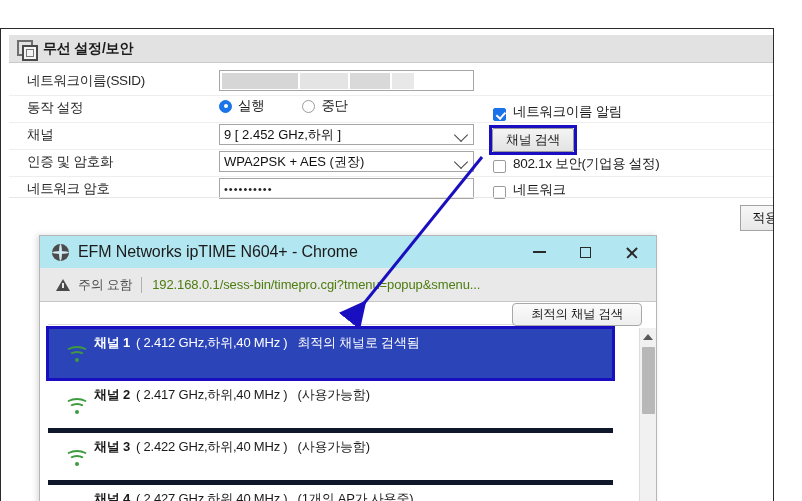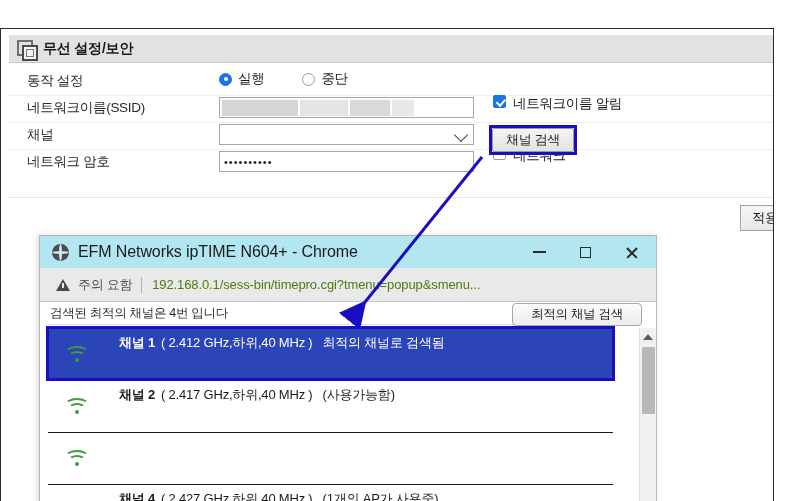--- a/index.html
+++ b/index.html
@@ -43,21 +43,21 @@
   .redact b{position:absolute;top:0;height:16px;display:block;}
   .pw-dots{letter-spacing:1px;font-size:11px;color:#222;line-height:21px;}
 
   .selfield{
     width:255px;height:21px;border:1px solid #a6a6a6;background:#fff;box-sizing:border-box;
     font-size:13px;color:#101010;padding:0 4px;line-height:20px;position:relative;
   }
   .selfield .chev{position:absolute;right:7px;top:5px;width:9px;height:9px;border-right:1.6px solid #454545;border-bottom:1.6px solid #454545;transform:rotate(45deg);}
 
   .rightcol{position:absolute;left:492px;top:40px;width:300px;}
-  .rcrow{height:26px;display:flex;align-items:flex-start;font-size:13.5px;color:#1b1b1b;letter-spacing:-0.3px;}
+  .rcrow{height:26px;display:flex;align-items:flex-end;font-size:13.5px;color:#1b1b1b;letter-spacing:-0.3px;}
   .cbox{width:13px;height:13px;border:1px solid #9b9b9b;background:#fff;box-sizing:border-box;display:inline-block;margin-right:7px;position:relative;flex:0 0 auto;border-radius:2px;}
   .cbox.on{background:#1a73e8;border-color:#1a73e8;}
   .cbox.on::after{content:"";position:absolute;left:4px;top:1px;width:3.5px;height:7px;border-right:2px solid #fff;border-bottom:2px solid #fff;transform:rotate(42deg);}
 
   .scan-wrap{position:absolute;left:488px;top:96px;width:88px;height:30px;border:3px solid #1a0fc0;box-sizing:border-box;}
   .scan-btn{
     position:absolute;left:491px;top:99px;width:82px;height:24px;
     background:linear-gradient(#f4f4f4,#e3e3e3);border:1px solid #9a9a9a;border-radius:2px;
     font-size:13px;color:#1a1a1a;display:flex;align-items:center;justify-content:center;letter-spacing:-0.3px;box-sizing:border-box;
   }
@@ -103,28 +103,28 @@
   .chrome-body{position:relative;background:#fff;height:228px;overflow:hidden;}
   .cb-note{position:absolute;left:10px;top:3px;font-size:12.5px;color:#2a2a2a;letter-spacing:-0.3px;white-space:nowrap;}
   .cb-line{position:absolute;left:8px;top:22px;width:565px;height:1px;background:#dedede;}
   .best-btn{
     position:absolute;left:472px;top:1px;width:130px;height:23px;
     background:linear-gradient(#fbfbfb,#eeeeee);border:1px solid #a8a8a8;border-radius:4px;
     font-size:12.5px;color:#141414;display:flex;align-items:center;justify-content:center;letter-spacing:-0.3px;box-sizing:border-box;
   }
 
   .chan-list{position:absolute;left:8px;top:26px;width:565px;height:200px;overflow:hidden;background:#fff;border-top:1px solid #e2e2e2;}
-  .chan-row{position:relative;height:52px;border-bottom:1px solid #0f172a;box-sizing:border-box;}
+  .chan-row{position:relative;height:52px;border-bottom:5px solid #0f172a;box-sizing:border-box;}
   .chan-row.sel{background:#2b44b8;border-bottom:none;}
   .wifi{position:absolute;left:16px;top:17px;width:26px;height:20px;}
   .wifi i{position:absolute;display:block;border:2.6px solid #3e9b3e;border-bottom-color:transparent;border-left-color:transparent;border-right-color:transparent;border-radius:50% 50% 0 0;left:50%;transform:translateX(-50%);}
   .wifi i.a1{width:21px;height:11px;top:0;}
   .wifi i.a2{width:13px;height:7px;top:5px;}
   .wifi i.dot{width:4px;height:4px;border-radius:50%;background:#3e9b3e;border:none;top:12px;}
-  .chan-text{position:absolute;left:71px;top:5px;font-size:13px;color:#1a1a1a;white-space:nowrap;letter-spacing:-0.2px;}
+  .chan-text{position:absolute;left:46px;top:5px;font-size:13px;color:#1a1a1a;white-space:nowrap;letter-spacing:-0.2px;}
   .chan-row.sel .chan-text{color:#ffffff;}
   .chan-name{font-weight:bold;}
   .chan-freq{font-weight:normal;margin-left:6px;}
   .chan-status{margin-left:10px;}
 
   .sel-outline{position:absolute;left:6px;top:24px;width:569px;height:55px;border:3px solid #1a0fc0;box-sizing:border-box;pointer-events:none;}
 
   .vscroll{position:absolute;right:0;top:26px;width:17px;height:200px;background:#f1f1f1;border-left:1px solid #dcdcdc;box-sizing:border-box;}
   .vs-up{position:absolute;left:0;top:0;width:16px;height:17px;display:flex;align-items:center;justify-content:center;}
   .vs-up span{width:0;height:0;border-left:5px solid transparent;border-right:5px solid transparent;border-bottom:6px solid #5a5a5a;}
@@ -142,73 +142,87 @@
     <span class="hdr-icon">
       <span class="sq1"></span>
         <span class="sq2"></span>
     </span>
     <span class="panel-title">무선 설정/보안</span>
   </div>
 
   <div class="form-area">
 
     <div class="frow">
-      <span class="flabel">동작 설정</span>
-      <div class="fctl">
-        <div class="radio-group">
-          <span class="radio on"></span>
-          <span class="radio-lbl">실행</span>
-          <span class="radio"></span>
-          <span class="radio-lbl">중단</span>
-        </div>
-      </div>
-    </div>
-
-    <div class="frow">
       <span class="flabel">네트워크이름(SSID)</span>
       <div class="fctl">
         <div class="txtfield">
           <span class="redact">
             <b style="left:0;width:76px;background:#d6d6d6;"></b>
             <b style="left:78px;width:48px;background:#e4e4e4;"></b>
             <b style="left:128px;width:40px;background:#d9d9d9;"></b>
             <b style="left:170px;width:22px;background:#e8e8e8;"></b>
           </span>
         </div>
       </div>
     </div>
 
     <div class="frow">
+      <span class="flabel">동작 설정</span>
+      <div class="fctl">
+        <div class="radio-group">
+          <span class="radio on"></span>
+          <span class="radio-lbl">실행</span>
+          <span class="radio"></span>
+          <span class="radio-lbl">중단</span>
+        </div>
+      </div>
+    </div>
+
+    <div class="frow">
       <span class="flabel">채널</span>
       <div class="fctl">
         <div class="selfield">
+          <span>9 [ 2.452 GHz,하위 ]</span>
           <span class="chev"></span>
         </div>
       </div>
     </div>
 
+    <div class="frow">
+      <span class="flabel">인증 및 암호화</span>
+      <div class="fctl">
+        <div class="selfield">
+          <span>WPA2PSK + AES (권장)</span>
+          <span class="chev"></span>
+        </div>
+      </div>
+    </div>
 
     <div class="frow">
       <span class="flabel">네트워크 암호</span>
       <div class="fctl">
         <div class="txtfield">
           <span class="pw-dots">••••••••••</span>
         </div>
       </div>
     </div>
 
   </div>
 
   <div class="rightcol">
     <div class="rcrow" style="height:26px;"></div>
     <div class="rcrow">
       <span class="cbox on"></span>
       <span>네트워크이름 알림</span>
     </div>
     <div class="rcrow" style="height:26px;"></div>
+    <div class="rcrow">
+      <span class="cbox"></span>
+      <span>802.1x 보안(기업용 설정)</span>
+    </div>
     <div class="rcrow">
       <span class="cbox"></span>
       <span>네트워크</span>
     </div>
   </div>
 
   <div class="scan-wrap"></div>
   <div class="scan-btn">채널 검색</div>
 
   <div class="divider-line"></div>
@@ -234,21 +248,20 @@
 
     <div class="chrome-omni">
       <span class="warn-tri"></span>
       <span class="warn-text">주의 요함</span>
       <span class="omni-sep"></span>
       <span class="omni-url">192.168.0.1/sess-bin/timepro.cgi?tmenu=popup&amp;smenu...</span>
     </div>
 
     <div class="chrome-body">
 
-      <div class="cb-note">검색된 최적의 채널은 4번 입니다</div>
       <div class="cb-line"></div>
       <div class="best-btn">최적의 채널 검색</div>
 
       <div class="chan-list">
 
         <div class="chan-row sel">
           <span class="wifi">
               <i class="a1"></i>
               <i class="a2"></i>
               <i class="dot"></i>
@@ -268,20 +281,23 @@
             <span class="chan-name">채널 2</span><span class="chan-freq">( 2.417 GHz,하위,40 MHz )</span><span class="chan-status">(사용가능함)</span>
           </span>
         </div>
 
         <div class="chan-row">
           <span class="wifi">
               <i class="a1"></i>
               <i class="a2"></i>
               <i class="dot"></i>
             </span>
+          <span class="chan-text">
+            <span class="chan-name">채널 3</span><span class="chan-freq">( 2.422 GHz,하위,40 MHz )</span><span class="chan-status">(사용가능함)</span>
+          </span>
         </div>
 
         <div class="chan-row">
           <span class="wifi">
               <i class="a1"></i>
               <i class="a2"></i>
               <i class="dot"></i>
             </span>
           <span class="chan-text">
             <span class="chan-name">채널 4</span><span class="chan-freq">( 2.427 GHz,하위,40 MHz )</span><span class="chan-status">(1개의 AP가 사용중)</span>

